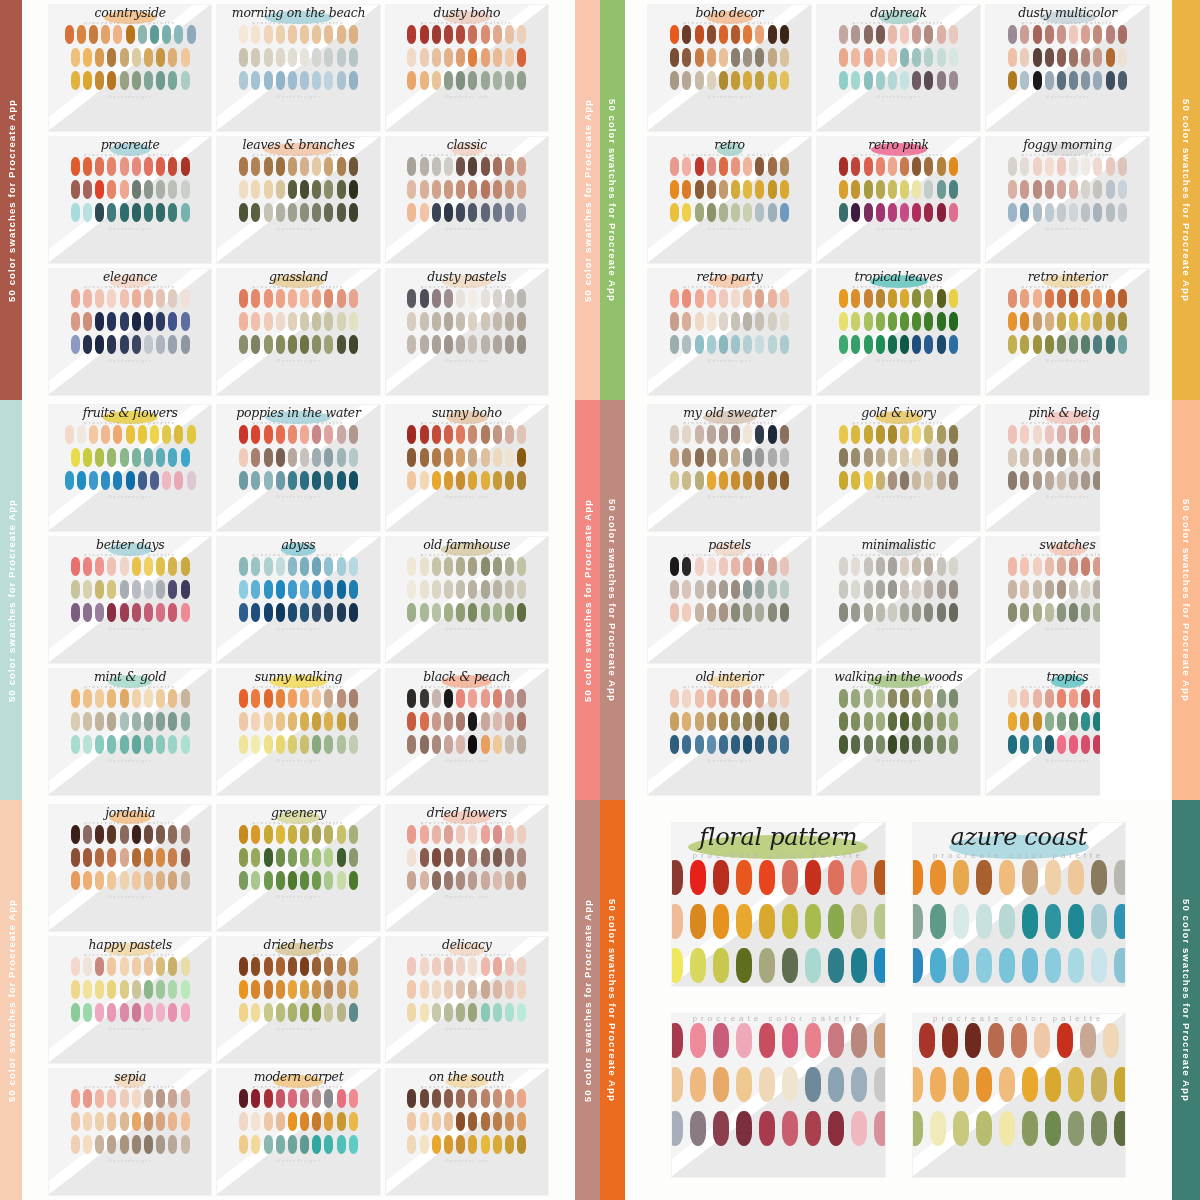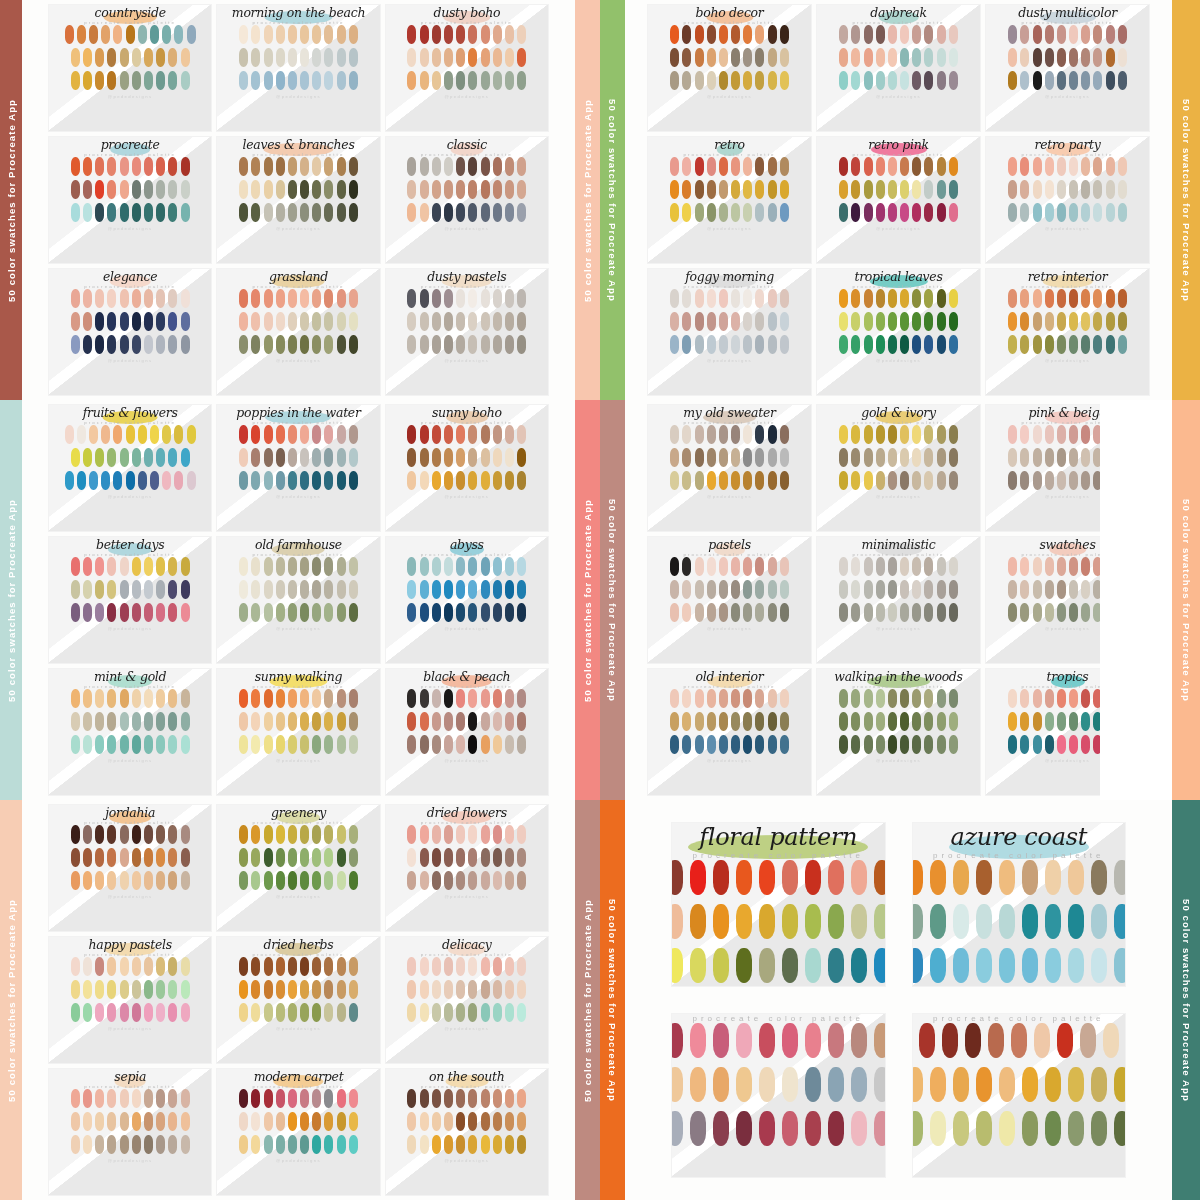--- a/index.html
+++ b/index.html
@@ -782,20 +782,68 @@
               <div class="sw" title="#8A1E3E" style="background: rgb(138, 30, 62);"></div>
               <div class="sw" title="#E06E8E" style="background: rgb(224, 110, 142);"></div>
             </div>
           </div>
           <div class="handle">@pededesigns</div>
         </div>
         <div class="card sm">
           <div class="wedge"></div>
           <div class="wedge2"></div>
           <div class="titlewrap">
+            <div class="brush" style="background: rgb(220, 220, 220); width: 53.9px; top: 6px;"></div>
+            <div class="ctitle">foggy morning</div>
+          </div>
+          <div class="csub">procreate color palette</div>
+          <div class="rows">
+            <div class="srow">
+              <div class="sw" title="#D8D2CC" style="background: rgb(216, 210, 204);"></div>
+              <div class="sw" title="#E2DCD6" style="background: rgb(226, 220, 214);"></div>
+              <div class="sw" title="#EFD0C4" style="background: rgb(239, 208, 196);"></div>
+              <div class="sw" title="#F3DCD2" style="background: rgb(243, 220, 210);"></div>
+              <div class="sw" title="#EFC8BE" style="background: rgb(239, 200, 190);"></div>
+              <div class="sw" title="#E8E2DC" style="background: rgb(232, 226, 220);"></div>
+              <div class="sw" title="#F0EAE4" style="background: rgb(240, 234, 228);"></div>
+              <div class="sw" title="#EFD8CE" style="background: rgb(239, 216, 206);"></div>
+              <div class="sw" title="#E8C8BE" style="background: rgb(232, 200, 190);"></div>
+              <div class="sw" title="#DCC4BA" style="background: rgb(220, 196, 186);"></div>
+            </div>
+            <div class="srow">
+              <div class="sw" title="#D8B0A4" style="background: rgb(216, 176, 164);"></div>
+              <div class="sw" title="#C89A90" style="background: rgb(200, 154, 144);"></div>
+              <div class="sw" title="#B88A80" style="background: rgb(184, 138, 128);"></div>
+              <div class="sw" title="#C2968C" style="background: rgb(194, 150, 140);"></div>
+              <div class="sw" title="#D0A49A" style="background: rgb(208, 164, 154);"></div>
+              <div class="sw" title="#DCB2A8" style="background: rgb(220, 178, 168);"></div>
+              <div class="sw" title="#D8D2CC" style="background: rgb(216, 210, 204);"></div>
+              <div class="sw" title="#C8C2BC" style="background: rgb(200, 194, 188);"></div>
+              <div class="sw" title="#B8C2C8" style="background: rgb(184, 194, 200);"></div>
+              <div class="sw" title="#C8D2D8" style="background: rgb(200, 210, 216);"></div>
+            </div>
+            <div class="srow">
+              <div class="sw" title="#9AB4C8" style="background: rgb(154, 180, 200);"></div>
+              <div class="sw" title="#7E9EB4" style="background: rgb(126, 158, 180);"></div>
+              <div class="sw" title="#AEBCC4" style="background: rgb(174, 188, 196);"></div>
+              <div class="sw" title="#BECAD2" style="background: rgb(190, 202, 210);"></div>
+              <div class="sw" title="#C2CAD0" style="background: rgb(194, 202, 208);"></div>
+              <div class="sw" title="#CED4D8" style="background: rgb(206, 212, 216);"></div>
+              <div class="sw" title="#BAC2C8" style="background: rgb(186, 194, 200);"></div>
+              <div class="sw" title="#A8B2BA" style="background: rgb(168, 178, 186);"></div>
+              <div class="sw" title="#B4BCC2" style="background: rgb(180, 188, 194);"></div>
+              <div class="sw" title="#C0C6CC" style="background: rgb(192, 198, 204);"></div>
+            </div>
+          </div>
+          <div class="handle">@pededesigns</div>
+        </div>
+        <div class="card sm">
+          <div class="wedge"></div>
+          <div class="wedge2"></div>
+          <div class="titlewrap">
             <div class="brush" style="background: rgb(248, 200, 168); width: 44px; top: 6px;"></div>
             <div class="ctitle">retro party</div>
           </div>
           <div class="csub">procreate color palette</div>
           <div class="rows">
             <div class="srow">
               <div class="sw" title="#EFA08A" style="background: rgb(239, 160, 138);"></div>
               <div class="sw" title="#E98E7A" style="background: rgb(233, 142, 122);"></div>
               <div class="sw" title="#EFA894" style="background: rgb(239, 168, 148);"></div>
               <div class="sw" title="#F3BCAA" style="background: rgb(243, 188, 170);"></div>
@@ -822,68 +870,20 @@
               <div class="sw" title="#9AAEAE" style="background: rgb(154, 174, 174);"></div>
               <div class="sw" title="#AEBEBE" style="background: rgb(174, 190, 190);"></div>
               <div class="sw" title="#8EC0C8" style="background: rgb(142, 192, 200);"></div>
               <div class="sw" title="#A2CCD2" style="background: rgb(162, 204, 210);"></div>
               <div class="sw" title="#8AB8BE" style="background: rgb(138, 184, 190);"></div>
               <div class="sw" title="#9EC4C8" style="background: rgb(158, 196, 200);"></div>
               <div class="sw" title="#B2D0D4" style="background: rgb(178, 208, 212);"></div>
               <div class="sw" title="#C6DCDE" style="background: rgb(198, 220, 222);"></div>
               <div class="sw" title="#B8D4D6" style="background: rgb(184, 212, 214);"></div>
               <div class="sw" title="#AACCCE" style="background: rgb(170, 204, 206);"></div>
-            </div>
-          </div>
-          <div class="handle">@pededesigns</div>
-        </div>
-        <div class="card sm">
-          <div class="wedge"></div>
-          <div class="wedge2"></div>
-          <div class="titlewrap">
-            <div class="brush" style="background: rgb(220, 220, 220); width: 53.9px; top: 6px;"></div>
-            <div class="ctitle">foggy morning</div>
-          </div>
-          <div class="csub">procreate color palette</div>
-          <div class="rows">
-            <div class="srow">
-              <div class="sw" title="#D8D2CC" style="background: rgb(216, 210, 204);"></div>
-              <div class="sw" title="#E2DCD6" style="background: rgb(226, 220, 214);"></div>
-              <div class="sw" title="#EFD0C4" style="background: rgb(239, 208, 196);"></div>
-              <div class="sw" title="#F3DCD2" style="background: rgb(243, 220, 210);"></div>
-              <div class="sw" title="#EFC8BE" style="background: rgb(239, 200, 190);"></div>
-              <div class="sw" title="#E8E2DC" style="background: rgb(232, 226, 220);"></div>
-              <div class="sw" title="#F0EAE4" style="background: rgb(240, 234, 228);"></div>
-              <div class="sw" title="#EFD8CE" style="background: rgb(239, 216, 206);"></div>
-              <div class="sw" title="#E8C8BE" style="background: rgb(232, 200, 190);"></div>
-              <div class="sw" title="#DCC4BA" style="background: rgb(220, 196, 186);"></div>
-            </div>
-            <div class="srow">
-              <div class="sw" title="#D8B0A4" style="background: rgb(216, 176, 164);"></div>
-              <div class="sw" title="#C89A90" style="background: rgb(200, 154, 144);"></div>
-              <div class="sw" title="#B88A80" style="background: rgb(184, 138, 128);"></div>
-              <div class="sw" title="#C2968C" style="background: rgb(194, 150, 140);"></div>
-              <div class="sw" title="#D0A49A" style="background: rgb(208, 164, 154);"></div>
-              <div class="sw" title="#DCB2A8" style="background: rgb(220, 178, 168);"></div>
-              <div class="sw" title="#D8D2CC" style="background: rgb(216, 210, 204);"></div>
-              <div class="sw" title="#C8C2BC" style="background: rgb(200, 194, 188);"></div>
-              <div class="sw" title="#B8C2C8" style="background: rgb(184, 194, 200);"></div>
-              <div class="sw" title="#C8D2D8" style="background: rgb(200, 210, 216);"></div>
-            </div>
-            <div class="srow">
-              <div class="sw" title="#9AB4C8" style="background: rgb(154, 180, 200);"></div>
-              <div class="sw" title="#7E9EB4" style="background: rgb(126, 158, 180);"></div>
-              <div class="sw" title="#AEBCC4" style="background: rgb(174, 188, 196);"></div>
-              <div class="sw" title="#BECAD2" style="background: rgb(190, 202, 210);"></div>
-              <div class="sw" title="#C2CAD0" style="background: rgb(194, 202, 208);"></div>
-              <div class="sw" title="#CED4D8" style="background: rgb(206, 212, 216);"></div>
-              <div class="sw" title="#BAC2C8" style="background: rgb(186, 194, 200);"></div>
-              <div class="sw" title="#A8B2BA" style="background: rgb(168, 178, 186);"></div>
-              <div class="sw" title="#B4BCC2" style="background: rgb(180, 188, 194);"></div>
-              <div class="sw" title="#C0C6CC" style="background: rgb(192, 198, 204);"></div>
             </div>
           </div>
           <div class="handle">@pededesigns</div>
         </div>
         <div class="card sm">
           <div class="wedge"></div>
           <div class="wedge2"></div>
           <div class="titlewrap">
             <div class="brush" style="background: rgb(104, 200, 192); width: 58.3px; top: 6px;"></div>
             <div class="ctitle">tropical leaves</div>
@@ -1172,20 +1172,68 @@
               <div class="sw" title="#C85A6E" style="background: rgb(200, 90, 110);"></div>
               <div class="sw" title="#EC8A96" style="background: rgb(236, 138, 150);"></div>
             </div>
           </div>
           <div class="handle">@pededesigns</div>
         </div>
         <div class="card sm">
           <div class="wedge"></div>
           <div class="wedge2"></div>
           <div class="titlewrap">
+            <div class="brush" style="background: rgb(142, 204, 216); width: 34.1px; top: 6px;"></div>
+            <div class="ctitle">abyss</div>
+          </div>
+          <div class="csub">procreate color palette</div>
+          <div class="rows">
+            <div class="srow">
+              <div class="sw" title="#8AB8B8" style="background: rgb(138, 184, 184);"></div>
+              <div class="sw" title="#9AC4C4" style="background: rgb(154, 196, 196);"></div>
+              <div class="sw" title="#AED0D0" style="background: rgb(174, 208, 208);"></div>
+              <div class="sw" title="#C2DCDC" style="background: rgb(194, 220, 220);"></div>
+              <div class="sw" title="#8AB8C4" style="background: rgb(138, 184, 196);"></div>
+              <div class="sw" title="#7AAEBE" style="background: rgb(122, 174, 190);"></div>
+              <div class="sw" title="#6EA4B8" style="background: rgb(110, 164, 184);"></div>
+              <div class="sw" title="#8EC0D0" style="background: rgb(142, 192, 208);"></div>
+              <div class="sw" title="#A2CCD8" style="background: rgb(162, 204, 216);"></div>
+              <div class="sw" title="#B6D8E2" style="background: rgb(182, 216, 226);"></div>
+            </div>
+            <div class="srow">
+              <div class="sw" title="#8ECCE2" style="background: rgb(142, 204, 226);"></div>
+              <div class="sw" title="#5EB0D4" style="background: rgb(94, 176, 212);"></div>
+              <div class="sw" title="#2E94C6" style="background: rgb(46, 148, 198);"></div>
+              <div class="sw" title="#1E88BE" style="background: rgb(30, 136, 190);"></div>
+              <div class="sw" title="#3E9ACC" style="background: rgb(62, 154, 204);"></div>
+              <div class="sw" title="#5EAED6" style="background: rgb(94, 174, 214);"></div>
+              <div class="sw" title="#2E8ABE" style="background: rgb(46, 138, 190);"></div>
+              <div class="sw" title="#1E7AAE" style="background: rgb(30, 122, 174);"></div>
+              <div class="sw" title="#0E6A9E" style="background: rgb(14, 106, 158);"></div>
+              <div class="sw" title="#1E7EB0" style="background: rgb(30, 126, 176);"></div>
+            </div>
+            <div class="srow">
+              <div class="sw" title="#2E5E8E" style="background: rgb(46, 94, 142);"></div>
+              <div class="sw" title="#1E4E7E" style="background: rgb(30, 78, 126);"></div>
+              <div class="sw" title="#14446E" style="background: rgb(20, 68, 110);"></div>
+              <div class="sw" title="#0E3A5E" style="background: rgb(14, 58, 94);"></div>
+              <div class="sw" title="#1A4A6E" style="background: rgb(26, 74, 110);"></div>
+              <div class="sw" title="#26567A" style="background: rgb(38, 86, 122);"></div>
+              <div class="sw" title="#324E6E" style="background: rgb(50, 78, 110);"></div>
+              <div class="sw" title="#2A4462" style="background: rgb(42, 68, 98);"></div>
+              <div class="sw" title="#1E3A56" style="background: rgb(30, 58, 86);"></div>
+              <div class="sw" title="#16324E" style="background: rgb(22, 50, 78);"></div>
+            </div>
+          </div>
+          <div class="handle">@pededesigns</div>
+        </div>
+        <div class="card sm">
+          <div class="wedge"></div>
+          <div class="wedge2"></div>
+          <div class="titlewrap">
             <div class="brush" style="background: rgb(216, 204, 168); width: 52.8px; top: 6px;"></div>
             <div class="ctitle">old farmhouse</div>
           </div>
           <div class="csub">procreate color palette</div>
           <div class="rows">
             <div class="srow">
               <div class="sw" title="#EFE8D4" style="background: rgb(239, 232, 212);"></div>
               <div class="sw" title="#E8E0CC" style="background: rgb(232, 224, 204);"></div>
               <div class="sw" title="#C8C4A8" style="background: rgb(200, 196, 168);"></div>
               <div class="sw" title="#BCB89C" style="background: rgb(188, 184, 156);"></div>
@@ -1212,68 +1260,20 @@
               <div class="sw" title="#9EAE8A" style="background: rgb(158, 174, 138);"></div>
               <div class="sw" title="#AAB896" style="background: rgb(170, 184, 150);"></div>
               <div class="sw" title="#B6C2A2" style="background: rgb(182, 194, 162);"></div>
               <div class="sw" title="#A2B086" style="background: rgb(162, 176, 134);"></div>
               <div class="sw" title="#8E9E72" style="background: rgb(142, 158, 114);"></div>
               <div class="sw" title="#7A8A5E" style="background: rgb(122, 138, 94);"></div>
               <div class="sw" title="#96A67E" style="background: rgb(150, 166, 126);"></div>
               <div class="sw" title="#A2B28A" style="background: rgb(162, 178, 138);"></div>
               <div class="sw" title="#8A9A6E" style="background: rgb(138, 154, 110);"></div>
               <div class="sw" title="#5E6E42" style="background: rgb(94, 110, 66);"></div>
-            </div>
-          </div>
-          <div class="handle">@pededesigns</div>
-        </div>
-        <div class="card sm">
-          <div class="wedge"></div>
-          <div class="wedge2"></div>
-          <div class="titlewrap">
-            <div class="brush" style="background: rgb(142, 204, 216); width: 34.1px; top: 6px;"></div>
-            <div class="ctitle">abyss</div>
-          </div>
-          <div class="csub">procreate color palette</div>
-          <div class="rows">
-            <div class="srow">
-              <div class="sw" title="#8AB8B8" style="background: rgb(138, 184, 184);"></div>
-              <div class="sw" title="#9AC4C4" style="background: rgb(154, 196, 196);"></div>
-              <div class="sw" title="#AED0D0" style="background: rgb(174, 208, 208);"></div>
-              <div class="sw" title="#C2DCDC" style="background: rgb(194, 220, 220);"></div>
-              <div class="sw" title="#8AB8C4" style="background: rgb(138, 184, 196);"></div>
-              <div class="sw" title="#7AAEBE" style="background: rgb(122, 174, 190);"></div>
-              <div class="sw" title="#6EA4B8" style="background: rgb(110, 164, 184);"></div>
-              <div class="sw" title="#8EC0D0" style="background: rgb(142, 192, 208);"></div>
-              <div class="sw" title="#A2CCD8" style="background: rgb(162, 204, 216);"></div>
-              <div class="sw" title="#B6D8E2" style="background: rgb(182, 216, 226);"></div>
-            </div>
-            <div class="srow">
-              <div class="sw" title="#8ECCE2" style="background: rgb(142, 204, 226);"></div>
-              <div class="sw" title="#5EB0D4" style="background: rgb(94, 176, 212);"></div>
-              <div class="sw" title="#2E94C6" style="background: rgb(46, 148, 198);"></div>
-              <div class="sw" title="#1E88BE" style="background: rgb(30, 136, 190);"></div>
-              <div class="sw" title="#3E9ACC" style="background: rgb(62, 154, 204);"></div>
-              <div class="sw" title="#5EAED6" style="background: rgb(94, 174, 214);"></div>
-              <div class="sw" title="#2E8ABE" style="background: rgb(46, 138, 190);"></div>
-              <div class="sw" title="#1E7AAE" style="background: rgb(30, 122, 174);"></div>
-              <div class="sw" title="#0E6A9E" style="background: rgb(14, 106, 158);"></div>
-              <div class="sw" title="#1E7EB0" style="background: rgb(30, 126, 176);"></div>
-            </div>
-            <div class="srow">
-              <div class="sw" title="#2E5E8E" style="background: rgb(46, 94, 142);"></div>
-              <div class="sw" title="#1E4E7E" style="background: rgb(30, 78, 126);"></div>
-              <div class="sw" title="#14446E" style="background: rgb(20, 68, 110);"></div>
-              <div class="sw" title="#0E3A5E" style="background: rgb(14, 58, 94);"></div>
-              <div class="sw" title="#1A4A6E" style="background: rgb(26, 74, 110);"></div>
-              <div class="sw" title="#26567A" style="background: rgb(38, 86, 122);"></div>
-              <div class="sw" title="#324E6E" style="background: rgb(50, 78, 110);"></div>
-              <div class="sw" title="#2A4462" style="background: rgb(42, 68, 98);"></div>
-              <div class="sw" title="#1E3A56" style="background: rgb(30, 58, 86);"></div>
-              <div class="sw" title="#16324E" style="background: rgb(22, 50, 78);"></div>
             </div>
           </div>
           <div class="handle">@pededesigns</div>
         </div>
         <div class="card sm">
           <div class="wedge"></div>
           <div class="wedge2"></div>
           <div class="titlewrap">
             <div class="brush" style="background: rgb(168, 220, 204); width: 44px; top: 6px;"></div>
             <div class="ctitle">mint &amp; gold</div>

